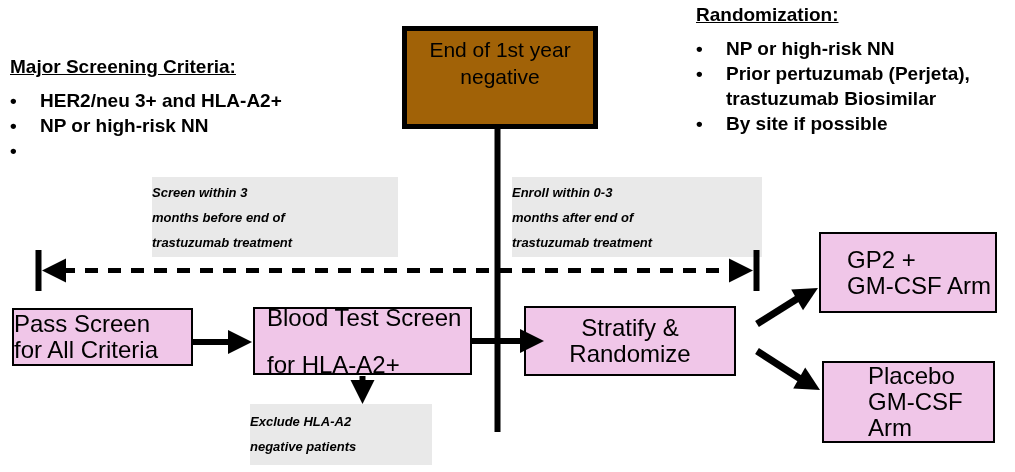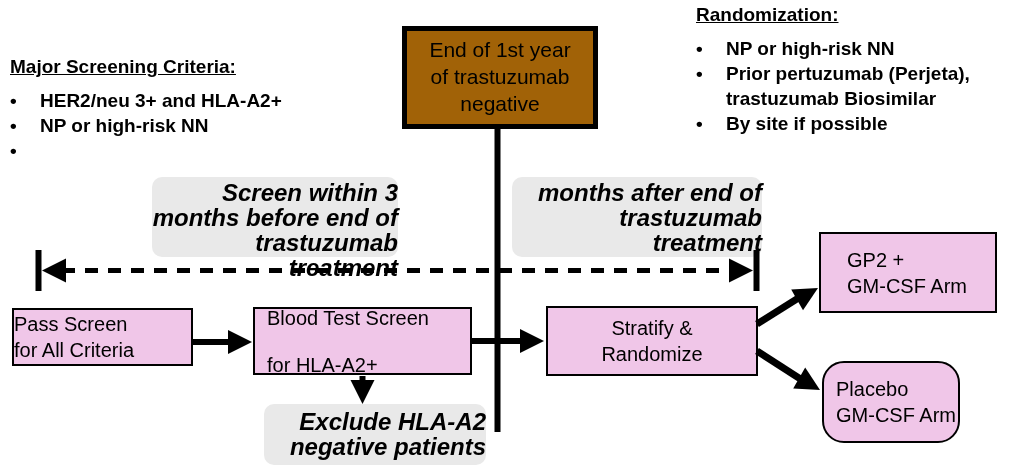--- a/index.html
+++ b/index.html
@@ -22,36 +22,36 @@
   
   #milestone{
     position:absolute;left:402px;top:26px;width:196px;height:103px;box-sizing:border-box;
     border:5px solid #000;background:#a16207;z-index:2;
     font-size:21px;line-height:27px;text-align:center;padding-top:5px;
   }
 
   
   .graybox{
     position:absolute;background:#E9E9E9;z-index:2;box-sizing:border-box;
-    font-size:24px;font-weight:bold;font-style:italic;line-height:25px;text-align:right;border-radius:10px;
+    font-size:13px;font-weight:bold;font-style:italic;line-height:25px;text-align:left;
   }
   #window-screen{left:152px;top:177px;width:246px;height:80px;padding-top:3px;}
   #window-enroll{left:512px;top:177px;width:250px;height:80px;padding-top:3px;}
-  #exclude-note{left:264px;top:404px;width:222px;height:61px;padding-top:5px;}
+  #exclude-note{left:250px;top:404px;width:182px;height:61px;padding-top:5px;}
 
   
   .pbox{
     position:absolute;background:#F0C6E8;border:2px solid #000;box-sizing:border-box;z-index:2;
-    font-size:20px;line-height:26px;display:flex;flex-direction:column;justify-content:center;
+    font-size:24px;line-height:26px;display:flex;flex-direction:column;justify-content:center;
   }
   #box-pass{left:12px;top:308px;width:181px;height:58px;}
   #box-blood{left:253px;top:307px;width:219px;height:68px;padding-left:12px;gap:21px;}
-  #box-stratify{left:546px;top:306px;width:212px;height:70px;text-align:center;}
+  #box-stratify{left:524px;top:306px;width:212px;height:70px;text-align:center;}
   #box-gp2{left:819px;top:232px;width:178px;height:81px;padding-left:26px;}
-  #box-placebo{left:822px;top:361px;width:138px;height:82px;padding-left:12px;border-radius:22px;}
+  #box-placebo{left:822px;top:361px;width:173px;height:82px;padding-left:44px;}
 </style>
 </head>
 <body>
 
 <div class="canvas">
 
   <svg class="overlay" viewBox="0 0 1015 472" xmlns="http://www.w3.org/2000/svg">
 
     <line x1="497.5" y1="127" x2="497.5" y2="432" stroke-width="6"></line>
 
@@ -114,30 +114,30 @@
     <div class="bullet">
       <span class="dot">•</span>
       <div>
           <div>By site if possible</div>
         </div>
     </div>
   </section>
 
   <div id="milestone">
     <div>End of 1st year</div>
-    <div>of trastuzumab</div>
     <div>negative</div>
   </div>
 
   <div class="graybox" id="window-screen">
     <div>Screen within 3</div>
     <div>months before end of</div>
     <div>trastuzumab treatment</div>
   </div>
   <div class="graybox" id="window-enroll">
+    <div>Enroll within 0-3</div>
     <div>months after end of</div>
     <div>trastuzumab treatment</div>
   </div>
 
   <div class="pbox" id="box-pass">
     <div>Pass Screen</div>
     <div>for All Criteria</div>
   </div>
   <div class="pbox" id="box-blood">
     <div>Blood Test Screen</div>

